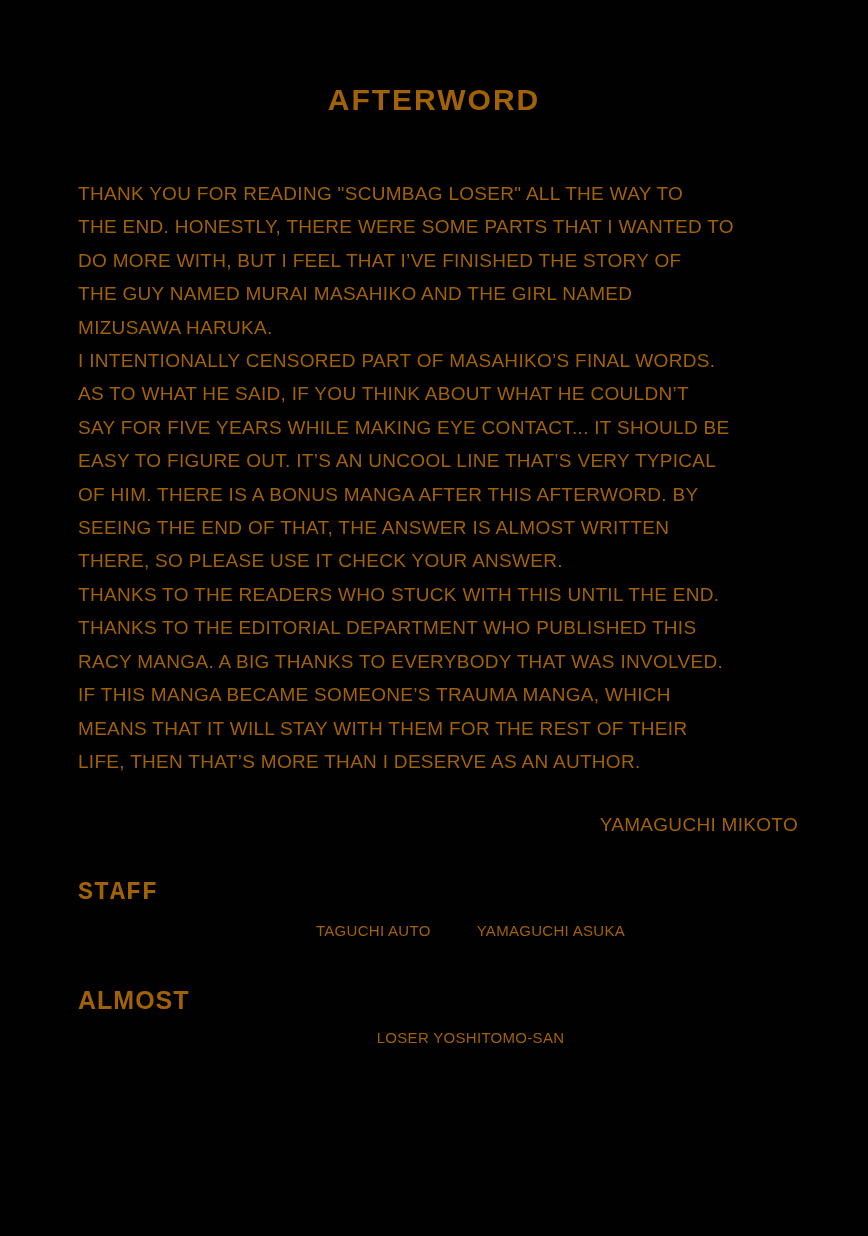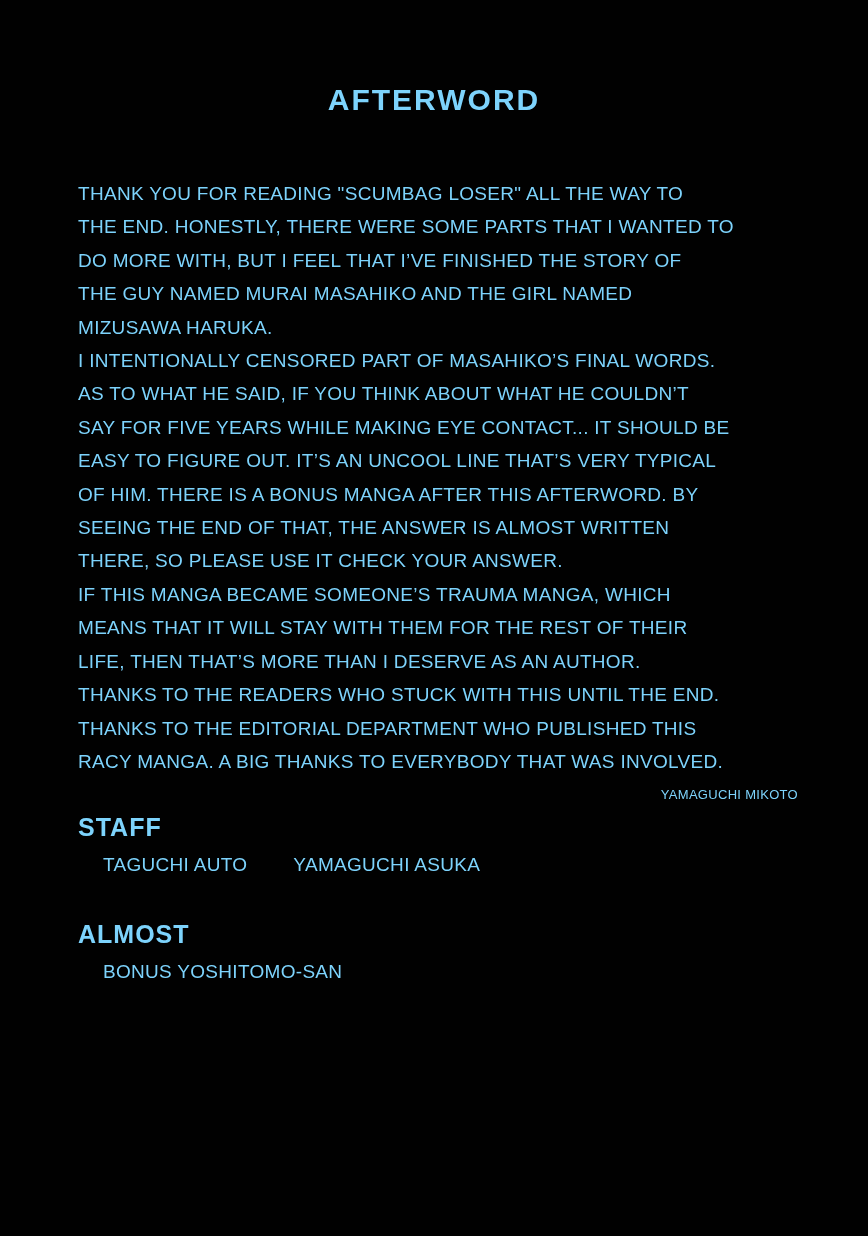--- a/index.html
+++ b/index.html
@@ -5,21 +5,21 @@
   html, body {
     margin: 0;
     padding: 0;
     background: #000;
   }
   .page {
     position: relative;
     width: 868px;
     height: 1236px;
     background: #010101;
-    color: #7dd3fc;
+    color: #a16207;
     font-family: "Liberation Sans", sans-serif;
     overflow: hidden;
   }
   .title {
     padding-top: 85px;
     text-align: center;
     font-size: 30px;
     line-height: 30px;
     font-weight: bold;
     letter-spacing: 2px;
@@ -36,43 +36,47 @@
     letter-spacing: 0.3px;
     font-weight: 500;
     margin: 0;
   }
   .para.first {
     margin-top: 62px;
   }
   .para + .para {
   }
   .signature {
+    margin-top: 30px;
     text-align: right;
     padding-right: 40px;
-    font-size: 13px;
+    font-size: 19px;
     line-height: 33.4px;
     letter-spacing: 0.3px;
   }
   .credit-heading {
     font-size: 25px;
     line-height: 30px;
     font-weight: bold;
     letter-spacing: 1px;
   }
   .staff-heading {
+    margin-top: 36px;
+    font-family: Liberation Mono, monospace;
   }
   .editor-heading {
     margin-top: 38px;
   }
   .credit-names {
     margin-top: 6px;
     padding-left: 25px;
-    font-size: 19px;
+    font-size: 15px;
     line-height: 33.4px;
     letter-spacing: 0.3px;
+    text-align: center;
   }
   .credit-names .name-gap {
     display: inline-block;
     width: 46px;
   }
 </style>
 </head>
 <body>
 
 <div class="page">
@@ -88,34 +92,34 @@
 MIZUSAWA HARUKA.</p>
 
     <p class="para">I INTENTIONALLY CENSORED PART OF MASAHIKO’S FINAL WORDS.
 AS TO WHAT HE SAID, IF YOU THINK ABOUT WHAT HE COULDN’T
 SAY FOR FIVE YEARS WHILE MAKING EYE CONTACT... IT SHOULD BE
 EASY TO FIGURE OUT. IT’S AN UNCOOL LINE THAT’S VERY TYPICAL
 OF HIM. THERE IS A BONUS MANGA AFTER THIS AFTERWORD. BY
 SEEING THE END OF THAT, THE ANSWER IS ALMOST WRITTEN
 THERE, SO PLEASE USE IT CHECK YOUR ANSWER.</p>
 
+    <p class="para">THANKS TO THE READERS WHO STUCK WITH THIS UNTIL THE END.
+THANKS TO THE EDITORIAL DEPARTMENT WHO PUBLISHED THIS
+RACY MANGA. A BIG THANKS TO EVERYBODY THAT WAS INVOLVED.</p>
+
     <p class="para">IF THIS MANGA BECAME SOMEONE’S TRAUMA MANGA, WHICH
 MEANS THAT IT WILL STAY WITH THEM FOR THE REST OF THEIR
 LIFE, THEN THAT’S MORE THAN I DESERVE AS AN AUTHOR.</p>
-
-    <p class="para">THANKS TO THE READERS WHO STUCK WITH THIS UNTIL THE END.
-THANKS TO THE EDITORIAL DEPARTMENT WHO PUBLISHED THIS
-RACY MANGA. A BIG THANKS TO EVERYBODY THAT WAS INVOLVED.</p>
 
     <div class="signature">YAMAGUCHI MIKOTO</div>
 
     <div class="credit-heading staff-heading">STAFF</div>
 
     <div class="credit-names">
       <span>TAGUCHI AUTO</span><span class="name-gap"></span><span>YAMAGUCHI ASUKA</span>
     </div>
 
     <div class="credit-heading editor-heading">ALMOST</div>
 
-    <div class="credit-names">BONUS YOSHITOMO-SAN</div>
+    <div class="credit-names">LOSER YOSHITOMO-SAN</div>
 
   </div>
 </div>
 
 </body></html>

